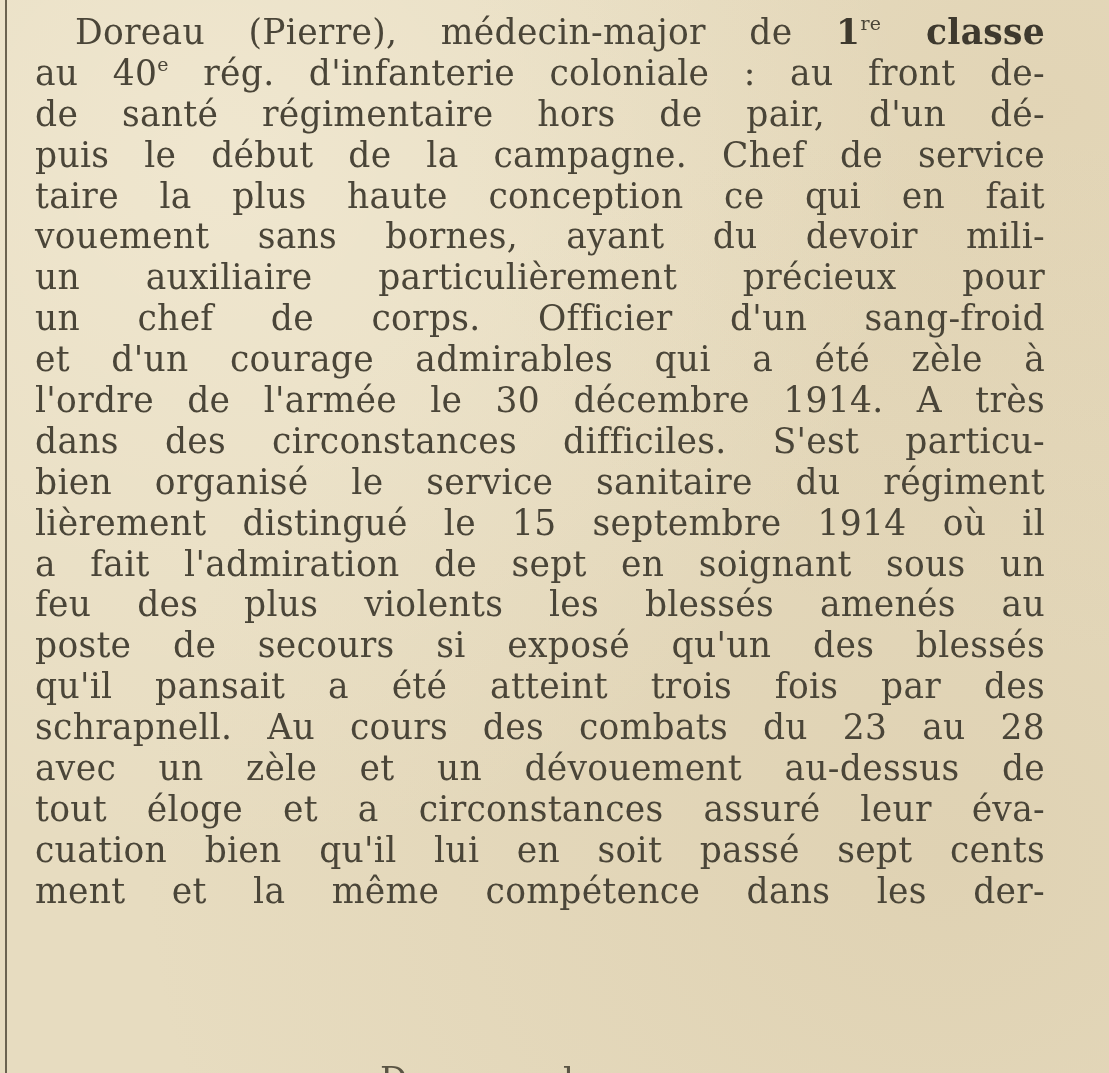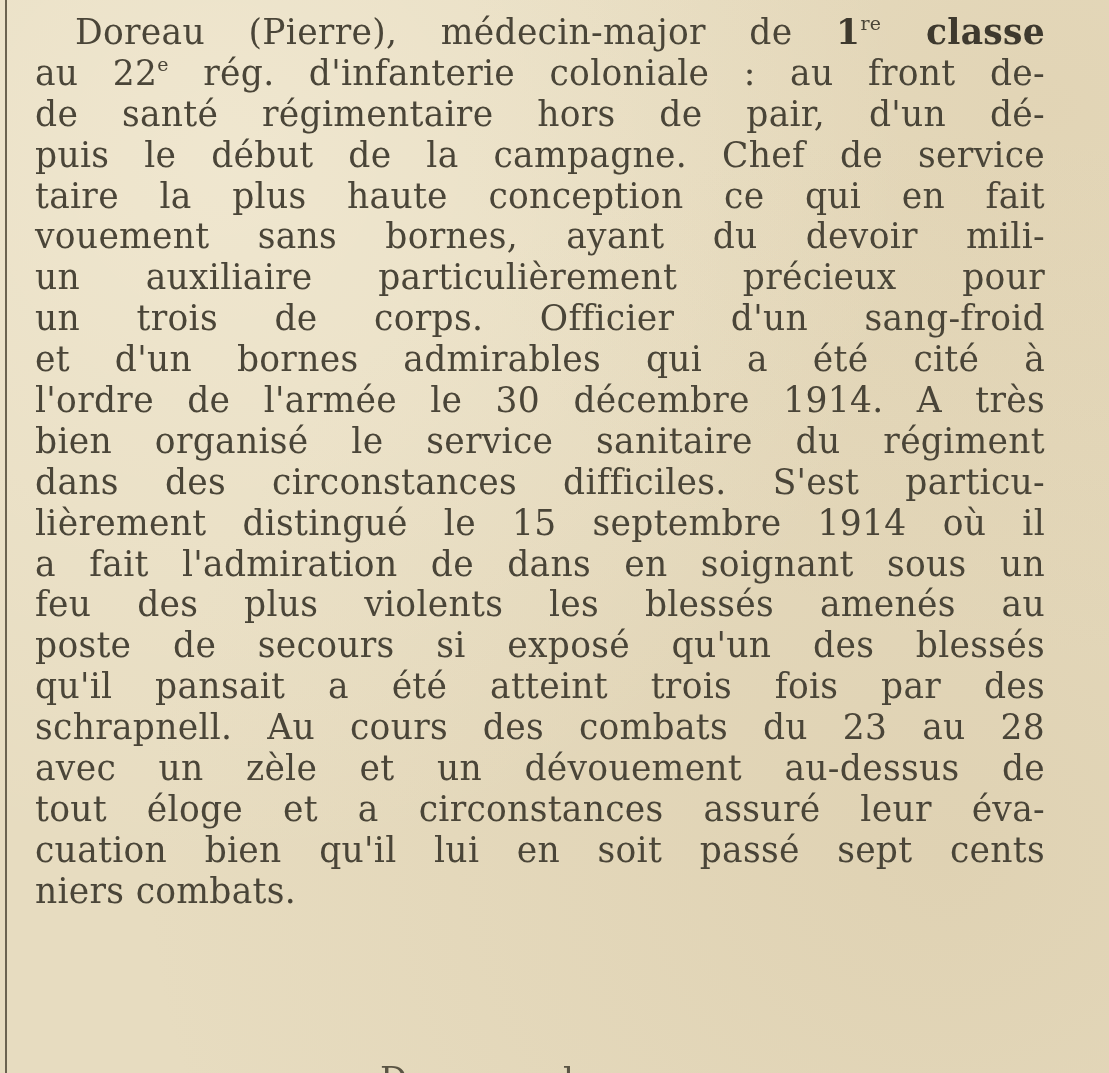--- a/index.html
+++ b/index.html
@@ -84,39 +84,39 @@
     }
   </style>
 </head>
 <body>
 
 <div class="paper">
   <div class="column-rule"></div>
 
   <div class="article">
     <span class="line first"><span>Doreau (Pierre), médecin-major de </span><span class="bold">1</span><sup>re</sup><span class="bold"> classe</span></span>
-    <span class="line"><span>au 22</span><sup>e</sup><span> rég. d'infanterie coloniale : au front de-</span></span>
+    <span class="line"><span>au 40</span><sup>e</sup><span> rég. d'infanterie coloniale : au front de-</span></span>
     <span class="line">de santé régimentaire hors de pair, d'un dé-</span>
     <span class="line">puis le début de la campagne. Chef de service</span>
     <span class="line">taire la plus haute conception ce qui en fait</span>
     <span class="line">vouement sans bornes, ayant du devoir mili-</span>
     <span class="line">un auxiliaire particulièrement précieux pour</span>
-    <span class="line">un trois de corps. Officier d'un sang-froid</span>
-    <span class="line">et d'un bornes admirables qui a été cité à</span>
+    <span class="line">un chef de corps. Officier d'un sang-froid</span>
+    <span class="line">et d'un courage admirables qui a été zèle à</span>
     <span class="line">l'ordre de l'armée le 30 décembre 1914. A très</span>
+    <span class="line">dans des circonstances difficiles. S'est particu-</span>
     <span class="line">bien organisé le service sanitaire du régiment</span>
-    <span class="line">dans des circonstances difficiles. S'est particu-</span>
     <span class="line">lièrement distingué le 15 septembre 1914 où il</span>
-    <span class="line">a fait l'admiration de dans en soignant sous un</span>
+    <span class="line">a fait l'admiration de sept en soignant sous un</span>
     <span class="line">feu des plus violents les blessés amenés au</span>
     <span class="line">poste de secours si exposé qu'un des blessés</span>
     <span class="line">qu'il pansait a été atteint trois fois par des</span>
     <span class="line">schrapnell. Au cours des combats du 23 au 28</span>
     <span class="line">avec un zèle et un dévouement au-dessus de</span>
     <span class="line">tout éloge et a circonstances assuré leur éva-</span>
     <span class="line">cuation bien qu'il lui en soit passé sept cents</span>
-    <span class="line last">niers combats.</span>
+    <span class="line">ment et la même compétence dans les der-</span>
   </div>
 
   <div class="next-heading-cutoff">
     <span>D . . . l . . .</span>
   </div>
 </div>
 
 </body></html>

